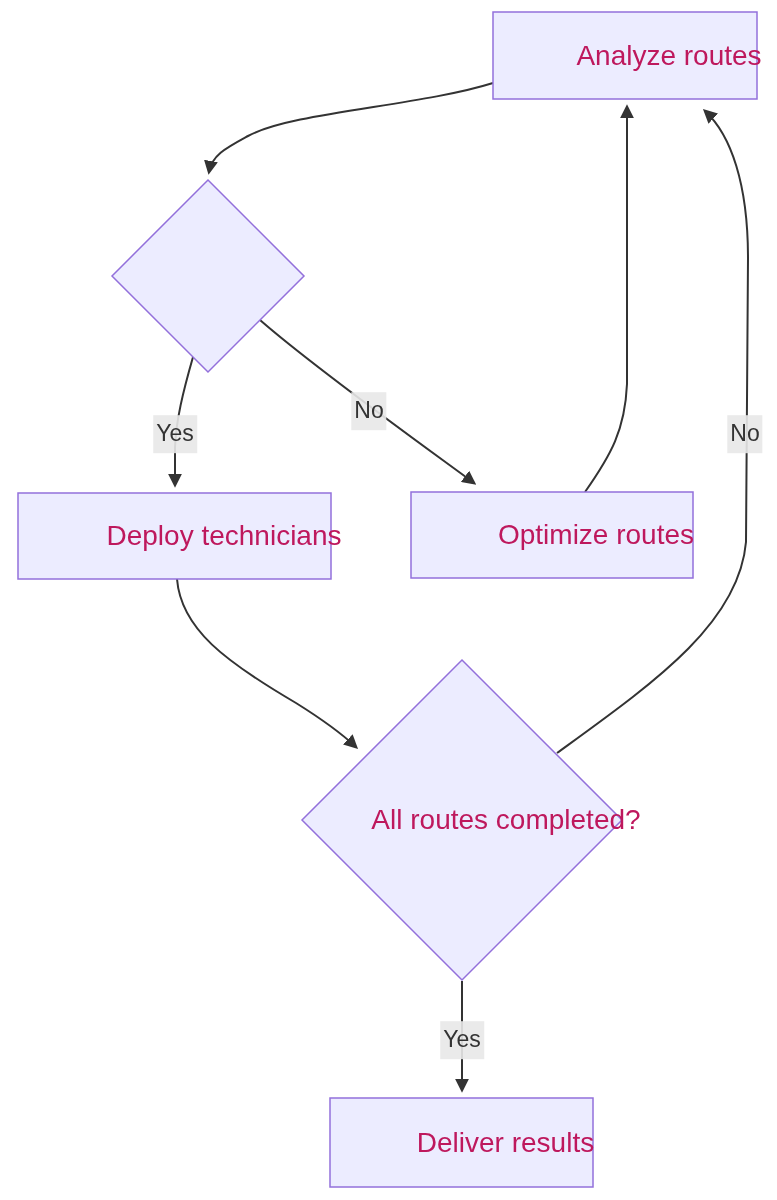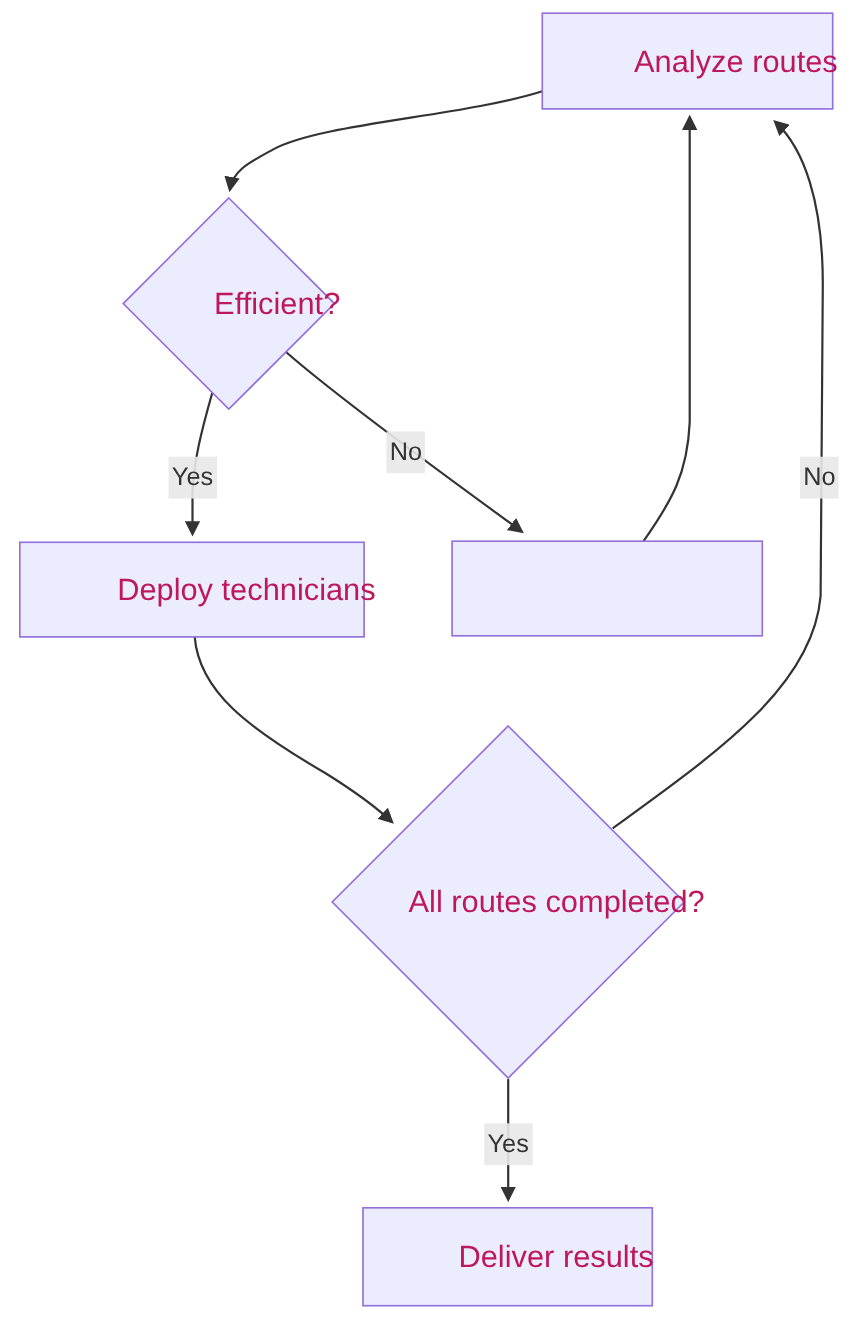--- a/index.html
+++ b/index.html
@@ -78,22 +78,22 @@
       <rect class="node-shape" x="493" y="12" width="264" height="87"></rect>
       <polygon class="node-shape" points="208,180 304,276 208,372 112,276"></polygon>
       <rect class="node-shape" x="18" y="493" width="313" height="86"></rect>
       <rect class="node-shape" x="411" y="492" width="282" height="86"></rect>
       <polygon class="node-shape" points="462,660 622,820 462,980 302,820"></polygon>
       <rect class="node-shape" x="330" y="1098" width="263" height="89"></rect>
     </g>
   </svg>
 
   <div class="node-label" style="left:493px; top:12px; width:264px; height:87px;">Analyze routes</div>
-  <div class="node-label" style="left:112px; top:180px; width:192px; height:192px;">Efficient?</div>
   <div class="node-label" style="left:18px; top:493px; width:324px; height:86px;">Deploy technicians</div>
+  <div class="node-label" style="left:411px; top:492px; width:282px; height:86px;">Optimize routes</div>
   <div class="node-label" style="left:302px; top:660px; width:320px; height:320px;">All routes completed?</div>
   <div class="node-label" style="left:330px; top:1098px; width:263px; height:89px;">Deliver results</div>
 
   <div class="edge-label" style="left:175px; top:434px;">Yes</div>
   <div class="edge-label" style="left:369px; top:411px;">No</div>
   <div class="edge-label" style="left:745px; top:434px;">No</div>
   <div class="edge-label" style="left:462px; top:1040px;">Yes</div>
 
 </div>
 

